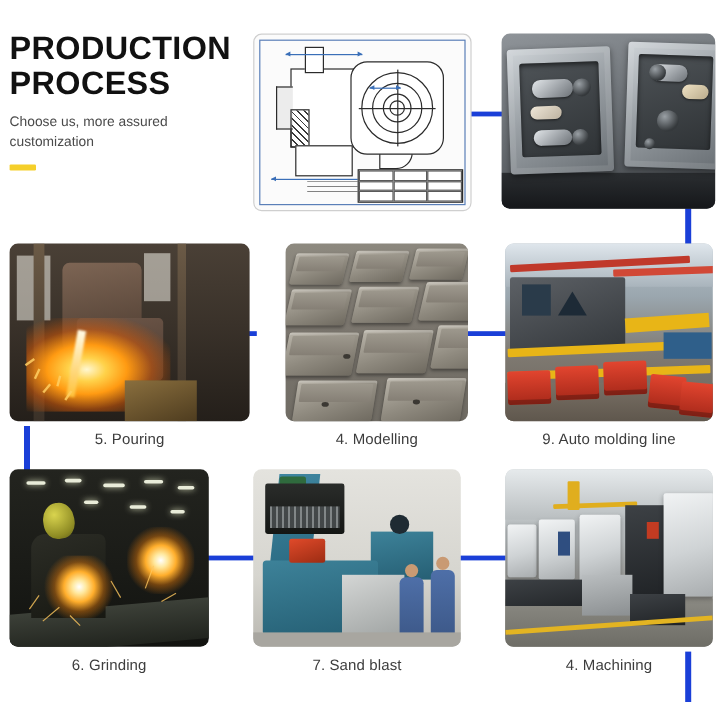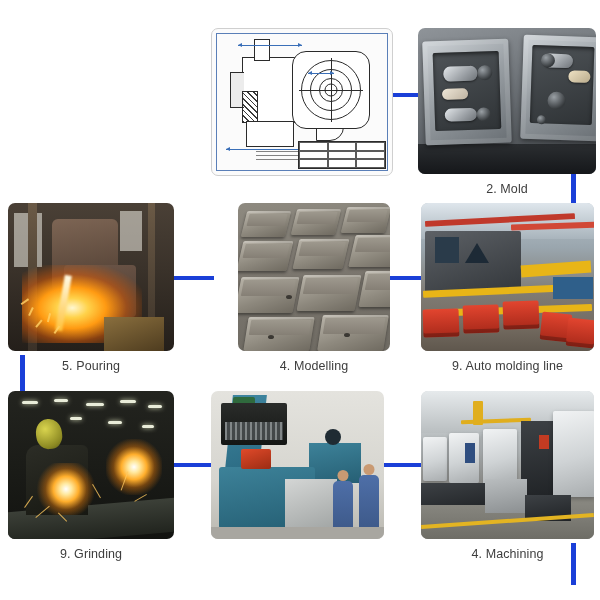--- a/index.html
+++ b/index.html
@@ -69,21 +69,21 @@
     font-size: 12.5px;
     color: #3d3d3d;
     margin-top: 8px;
     letter-spacing: 0.1px;
     white-space: nowrap;
   }
 
   
   #cell-drawing   { left: 211px; top: 28px;  width: 180px; }
   #cell-mold      { left: 418px; top: 28px;  width: 178px; }
-  #cell-pouring   { left: 8px;   top: 203px; width: 166px; }
+  #cell-pouring   { left: 8px;   top: 203px; width: 200px; }
   #cell-modelling { left: 211px; top: 203px; width: 152px; padding-left: 27px; }
   #cell-autoline  { left: 421px; top: 203px; width: 173px; }
   #cell-grinding  { left: 8px;   top: 391px; width: 166px; }
   #cell-sandblast { left: 211px; top: 391px; width: 173px; }
   #cell-machining { left: 421px; top: 391px; width: 173px; }
 
   
   .conn {
     position: absolute;
     background: #1a3fd8;
@@ -414,20 +414,25 @@
   .ph-mach .floor2 {
     position: absolute; left: 0; right: 0; bottom: 0; height: 40px;
     background: linear-gradient(180deg, #8b8a83, #6e6d66);
   }
 </style>
 </head>
 <body>
 
 <div class="page">
 
+  <div class="header">
+    <h1 class="header-title">PRODUCTION PROCESS</h1>
+    <div class="header-sub">Choose us, more assured customization</div>
+    <div class="header-rule" style="background: rgb(245, 207, 42);"></div>
+  </div>
 
   <div class="conn conn-h" id="conn-draw-mold" style="background: rgb(26, 63, 216);"></div>
   <div class="conn conn-v" id="conn-mold-down" style="background: rgb(26, 63, 216);"></div>
   <div class="conn conn-h" id="conn-mod-auto" style="background: rgb(26, 63, 216);"></div>
   <div class="conn conn-h" id="conn-pour-mod" style="background: rgb(26, 63, 216);"></div>
   <div class="conn conn-v" id="conn-pour-down" style="background: rgb(26, 63, 216);"></div>
   <div class="conn conn-h" id="conn-grin-sand" style="background: rgb(26, 63, 216);"></div>
   <div class="conn conn-h" id="conn-sand-mach" style="background: rgb(26, 63, 216);"></div>
   <div class="conn conn-v" id="conn-mach-down" style="background: rgb(26, 63, 216);"></div>
 
@@ -478,21 +483,20 @@
       </div>
       <div class="blk m2">
         <div class="cav"></div>
         <div class="boss" style="left:20px; top:18px; width:30px; height:14px;"></div>
         <div class="hole" style="left:18px; top:18px; width:14px; height:14px;"></div>
         <div class="boss" style="left:46px; top:34px; width:22px; height:12px; background:linear-gradient(140deg,#efe2c4,#b9ab8c);"></div>
         <div class="hole" style="left:26px; top:56px; width:18px; height:18px;"></div>
         <div class="hole" style="left:16px; top:80px; width:9px; height:9px;"></div>
       </div>
     </div>
-    <div class="caption">2. Mold</div>
   </div>
 
   <div class="cell" id="cell-pouring">
     <div class="thumb ph-pour">
       <div class="win" style="left:6px;  top:10px; width:28px; height:54px;"></div>
       <div class="win" style="left:112px;top:8px;  width:22px; height:40px;"></div>
       <div class="col" style="left:20px;"></div>
       <div class="col" style="left:140px; width:7px;"></div>
       <div class="ladle"></div>
       <div class="ladle2"></div>
@@ -565,39 +569,40 @@
       <div class="helmet"></div>
       <div class="burst b1"></div>
       <div class="burst b2"></div>
       <div class="sp" style="left:20px; top:104px; height:14px; transform:rotate(35deg);"></div>
       <div class="sp" style="left:34px; top:112px; height:18px; transform:rotate(50deg);"></div>
       <div class="sp" style="left:88px; top:92px;  height:16px; transform:rotate(-30deg);"></div>
       <div class="sp" style="left:116px;top:80px;  height:20px; transform:rotate(20deg);"></div>
       <div class="sp" style="left:132px;top:100px; height:14px; transform:rotate(60deg);"></div>
       <div class="sp" style="left:54px; top:120px; height:12px; transform:rotate(-45deg);"></div>
     </div>
-    <div class="caption">9. Grinding</div>
+    <div class="caption">6. Grinding</div>
   </div>
 
   <div class="cell" id="cell-sandblast">
     <div class="thumb ph-sand">
       <div class="tower"></div>
       <div style="position:absolute;left:22px;top:6px;width:22px;height:10px;background:#2f6a3d;border-radius:2px;"></div>
       <div class="cabinet"></div>
       <div style="position:absolute;left:114px;top:38px;width:16px;height:16px;background:#1f2b33;border-radius:50%;"></div>
       <div class="drum"></div>
       <div class="drum-mouth">
           <div class="pellets"></div>
         </div>
       <div class="motor"></div>
       <div class="panel-door"></div>
       <div class="person" style="left:122px; height:56px;"></div>
       <div class="person" style="left:148px; height:62px;"></div>
       <div style="position:absolute;left:0;right:0;bottom:0;height:12px;background:#a8a6a0;"></div>
     </div>
+    <div class="caption">7. Sand blast</div>
   </div>
 
   <div class="cell" id="cell-machining">
     <div class="thumb ph-mach">
       <div class="ceiling"></div>
       <div class="truss" style="left:40px; top:28px; width:70px; transform:rotate(-2deg);"></div>
       <div class="truss" style="left:52px; top:10px; width:10px; height:24px;"></div>
       <div class="floor2"></div>
       <div class="cnc" style="left:2px;   top:46px; width:24px; height:44px;"></div>
       <div class="cnc" style="left:28px;  top:42px; width:30px; height:50px;"></div>

